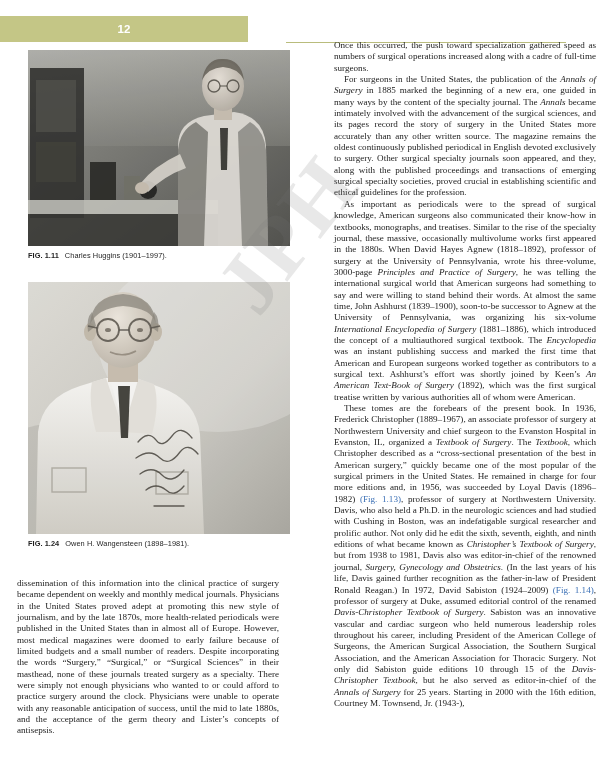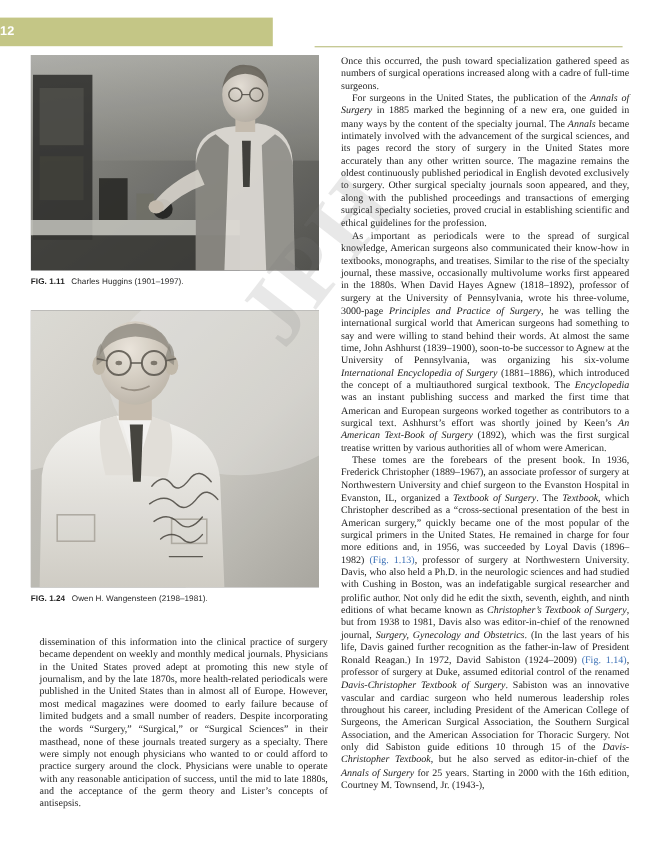--- a/index.html
+++ b/index.html
@@ -40,20 +40,21 @@
     position: absolute;
     left: 0;
     top: 0;
     width: 248px;
     height: 26px;
     line-height: 26px;
     color: #ffffff;
     font-family: "Liberation Sans", sans-serif;
     font-size: 11.5px;
     font-weight: bold;
+    text-align: center;
     letter-spacing: .2px;
   }
   .header-text {
     position: absolute;
     left: 286px;
     top: 0;
     height: 26px;
     line-height: 27px;
     white-space: nowrap;
     font-family: "Liberation Sans", sans-serif;
@@ -75,28 +76,29 @@
     left: 286px;
     top: 26px;
     width: 280px;
     height: 1px;
     background: #b9bc7c;
   }
 
   
   .col {
     position: absolute;
-    top: 50px;
+    top: 40px;
     width: 262px;
     font-size: 9.1px;
     line-height: 11.35px;
     text-align: justify;
     color: #1c1c1c;
     -webkit-hyphens: auto;
     hyphens: auto;
+    margin-left: 24px;
   }
   .col-right { left: 310px; }
 
   .col p { text-indent: 10px; margin: 0; }
   .col p.noindent { text-indent: 0; }
 
   i, em { font-style: italic; }
   .xref { color: #3a6fb5; font-family: Liberation Serif, serif; }
 
   
@@ -119,21 +121,21 @@
     letter-spacing: .05px;
   }
   .fig-caption .fig-label { font-weight: bold; }
   .fig-caption .fig-text  { margin-left: 6px; }
 
   .fig1 { position: absolute; left: 28px; top: 50px; }
   .fig2 { position: absolute; left: 28px; top: 282px; }
 
   .left-text {
     position: absolute;
-    left: 36px;
+    left: 17px;
     top: 578px;
     width: 262px;
     font-size: 9.1px;
     line-height: 11.35px;
     text-align: justify;
     color: #1c1c1c;
     -webkit-hyphens: auto;
     hyphens: auto;
   }
   .left-text p { text-indent: 0; margin: 0; }
@@ -293,21 +295,21 @@
           <path d="M108 176 q14 -10 24 0 q9 9 20 -6 q8 -10 18 2"></path>
           <path d="M112 192 q12 -9 22 1 q10 10 22 -5"></path>
           <path d="M118 208 q10 -8 20 0 q8 8 18 -4"></path>
           <path d="M126 224 l30 0"></path>
         </g>
 
         <rect width="262" height="252" fill="#000" opacity="0.03"></rect>
       </svg>
     </div>
     <figcaption class="fig-caption">
-      <span class="fig-label">FIG. 1.24</span><span class="fig-text">Owen H. Wangensteen (2198–1981).</span>
+      <span class="fig-label">FIG. 1.24</span><span class="fig-text">Owen H. Wangensteen (1898–1981).</span>
     </figcaption>
   </figure>
 
   <div class="left-text">
     <p>dissemination of this information into the clinical practice of surgery became dependent on weekly and monthly medical journals. Physicians in the United States proved adept at promoting this new style of journalism, and by the late 1870s, more health-related periodicals were published in the United States than in almost all of Europe. However, most medical magazines were doomed to early failure because of limited budgets and a small number of readers. Despite incorporating the words “Surgery,” “Surgical,” or “Surgical Sciences” in their masthead, none of these journals treated surgery as a specialty. There were simply not enough physicians who wanted to or could afford to practice surgery around the clock. Physicians were unable to operate with any reasonable anticipation of success, until the mid to late 1880s, and the acceptance of the germ theory and Lister’s concepts of antisepsis.</p>
   </div>
 
   <div class="col col-right" id="right-col">
       <p class="noindent"><span>Once this occurred, the push toward specialization gathered speed as numbers of surgical operations increased along with a cadre of full-time surgeons.</span></p>
       <p><span>For surgeons in the United States, the publication of the </span><i>Annals of Surgery</i><span> in 1885 marked the beginning of a new era, one guided in many ways by the content of the specialty journal. The </span><i>Annals</i><span> became intimately involved with the advancement of the surgical sciences, and its pages record the story of surgery in the United States more accurately than any other written source. The magazine remains the oldest continuously published periodical in English devoted exclusively to surgery. Other surgical specialty journals soon appeared, and they, along with the published proceedings and transactions of emerging surgical specialty societies, proved crucial in establishing scientific and ethical guidelines for the profession.</span></p>

